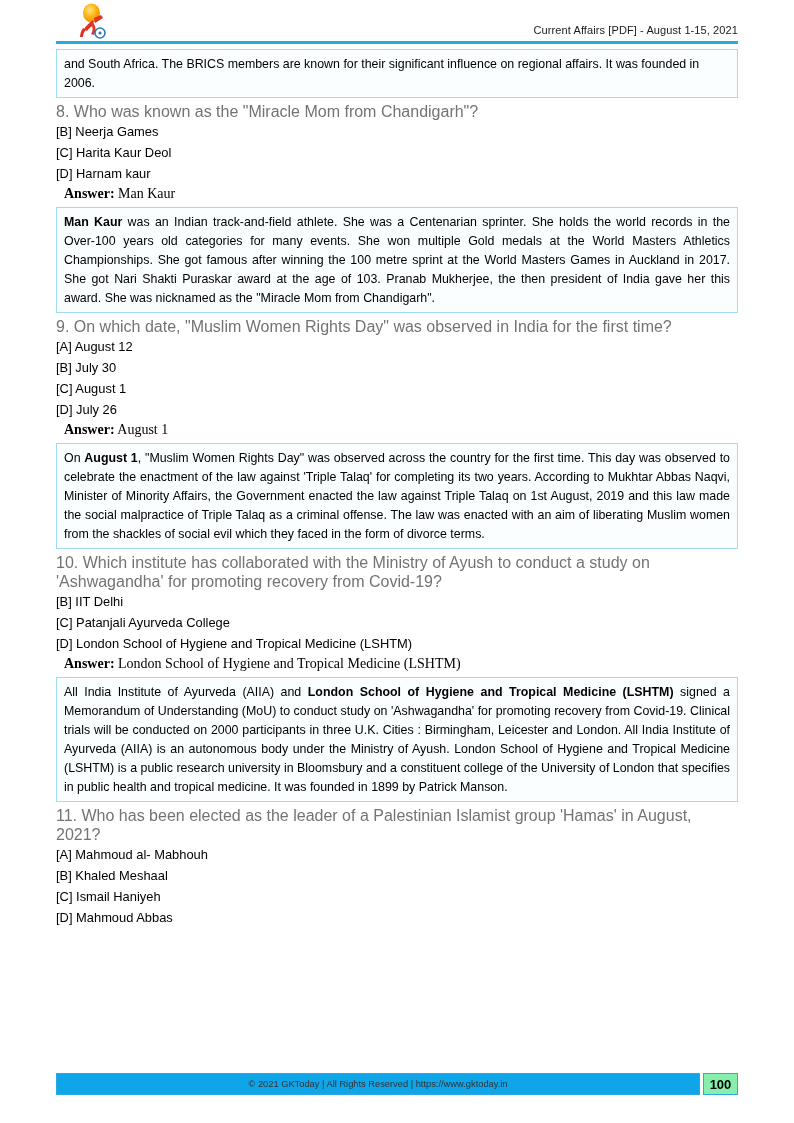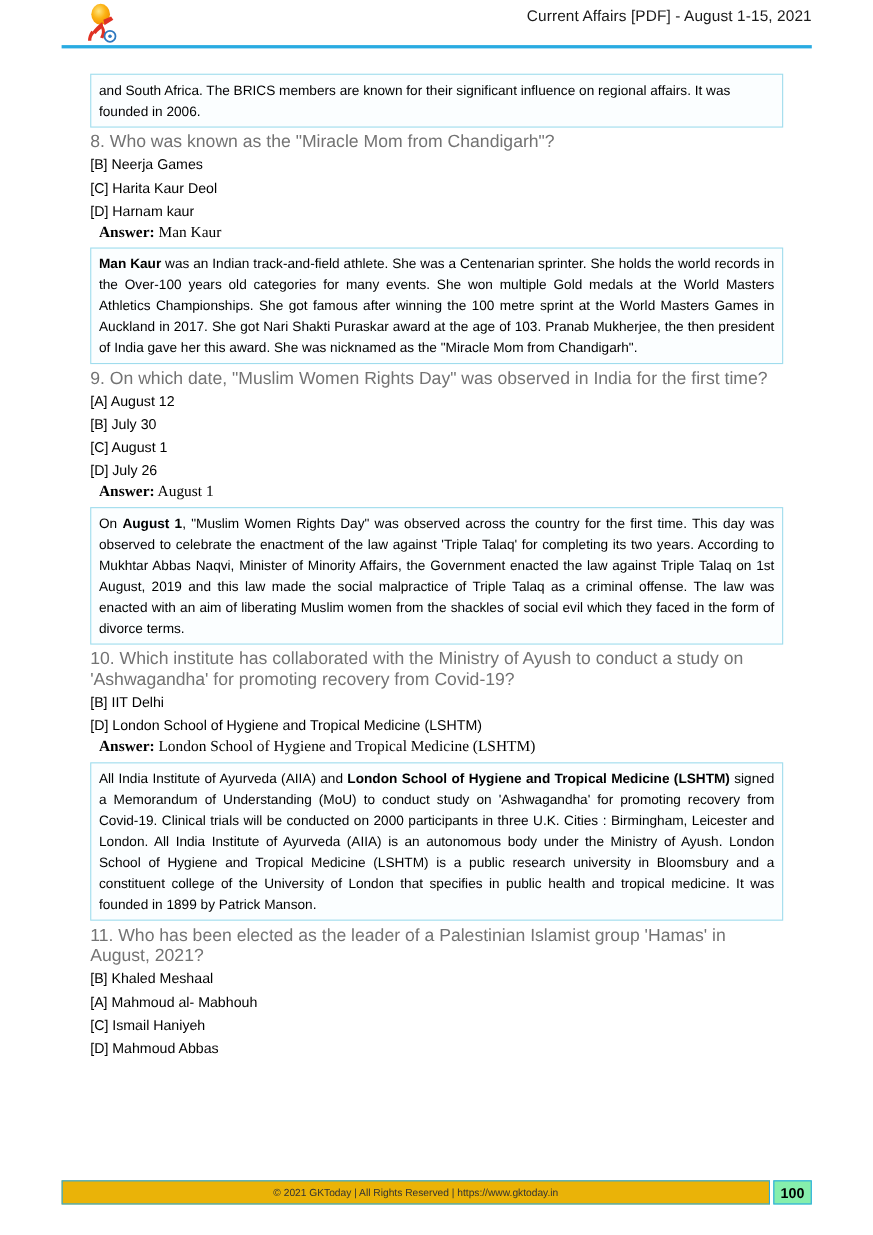--- a/index.html
+++ b/index.html
@@ -36,39 +36,39 @@
     position: relative;
     width: 40px;
     height: 38px;
     flex: 0 0 auto;
     margin-left: 18px;
   }
   .logo svg { display: block; }
 
   .header-title {
     font-family: "Liberation Sans", sans-serif;
-    font-size: 14px;
+    font-size: 11px;
     font-stretch: condensed;
     letter-spacing: 0.1px;
     color: #1a1a1a;
-    padding-bottom: 18px;
+    padding-bottom: 4px;
     white-space: nowrap;
     margin-left: 12px;
   }
 
   .header-rule {
     margin: 1px 56px 0 56px;
     height: 3px;
     background: #29abe2;
   }
 
   
   .content {
-    margin: 0 82px;
-    padding-top: 20px;
+    margin: 0 56px;
+    padding-top: 2px;
   }
 
   
   .expl {
     border: 1px solid #9fdced;
     background: #fbfeff;
     box-sizing: border-box;
     padding: 5px 7px 4px 7px;
     margin: 3px 0 2px 0;
     font-family: "Liberation Sans", sans-serif;
@@ -120,21 +120,21 @@
     align-items: stretch;
     gap: 3px;
     height: 22px;
   }
   .footer-bar {
     flex: 1 1 auto;
     border: 1.5px solid #29abe2;
     display: flex;
     align-items: center;
     justify-content: center;
-    background: #eab308;
+    background: #0ea5e9;
   }
   .footer-text {
     font-family: "Liberation Sans", sans-serif;
     font-stretch: condensed;
     font-size: 9.3px;
     color: #333;
     white-space: nowrap;
   }
   .page-box {
     flex: 0 0 auto;
@@ -199,28 +199,29 @@
           <div class="option">[A] August 12</div>
           <div class="option">[B] July 30</div>
           <div class="option">[C] August 1</div>
           <div class="option">[D] July 26</div>
           <div class="answer"><span class="alabel">Answer:</span><span> August 1</span></div>
           <div class="expl"><span>On </span><b>August 1</b><span>, "Muslim Women Rights Day" was observed across the country for the first time. This day was observed to celebrate the enactment of the law against 'Triple Talaq' for completing its two years. According to Mukhtar Abbas Naqvi, Minister of Minority Affairs, the Government enacted the law against Triple Talaq on 1st August, 2019 and this law made the social malpractice of Triple Talaq as a criminal offense. The law was enacted with an aim of liberating Muslim women from the shackles of social evil which they faced in the form of divorce terms.</span></div>
         </div>
         <div>
           <div class="question">10. Which institute has collaborated with the Ministry of Ayush to conduct a study on 'Ashwagandha' for promoting recovery from Covid-19?</div>
           <div class="option">[B] IIT Delhi</div>
+          <div class="option">[C] Patanjali Ayurveda College</div>
           <div class="option">[D] London School of Hygiene and Tropical Medicine (LSHTM)</div>
           <div class="answer"><span class="alabel">Answer:</span><span> London School of Hygiene and Tropical Medicine (LSHTM)</span></div>
           <div class="expl"><span>All India Institute of Ayurveda (AIIA) and </span><b>London School of Hygiene and Tropical Medicine (LSHTM)</b><span> signed a Memorandum of Understanding (MoU) to conduct study on 'Ashwagandha' for promoting recovery from Covid-19. Clinical trials will be conducted on 2000 participants in three U.K. Cities : Birmingham, Leicester and London. All India Institute of Ayurveda (AIIA) is an autonomous body under the Ministry of Ayush. London School of Hygiene and Tropical Medicine (LSHTM) is a public research university in Bloomsbury and a constituent college of the University of London that specifies in public health and tropical medicine. It was founded in 1899 by Patrick Manson.</span></div>
         </div>
         <div>
           <div class="question">11. Who has been elected as the leader of a Palestinian Islamist group 'Hamas' in August, 2021?</div>
+          <div class="option">[A] Mahmoud al- Mabhouh</div>
           <div class="option">[B] Khaled Meshaal</div>
-          <div class="option">[A] Mahmoud al- Mabhouh</div>
           <div class="option">[C] Ismail Haniyeh</div>
           <div class="option">[D] Mahmoud Abbas</div>
         </div>
       </div>
 
   </div>
 
   <div class="footer">
     <div class="footer-bar">
       <span class="footer-text">© 2021 GKToday | All Rights Reserved | https://www.gktoday.in</span>

